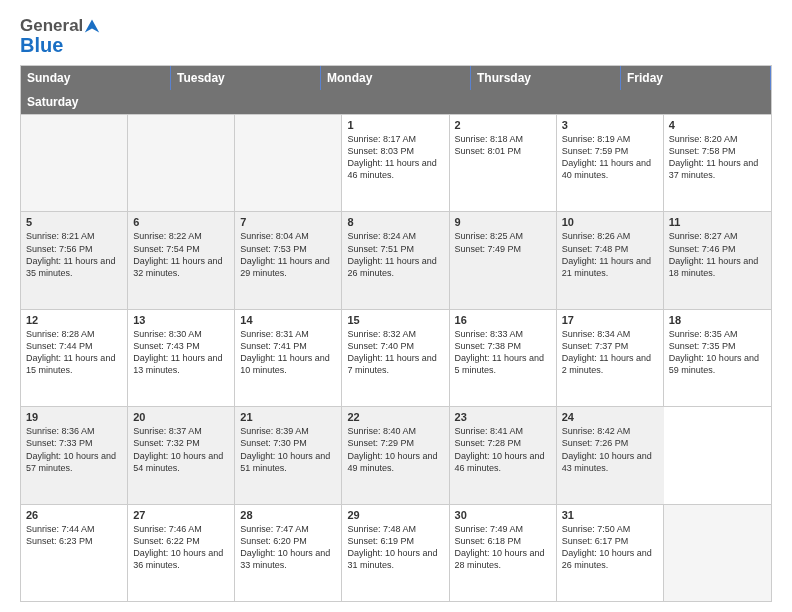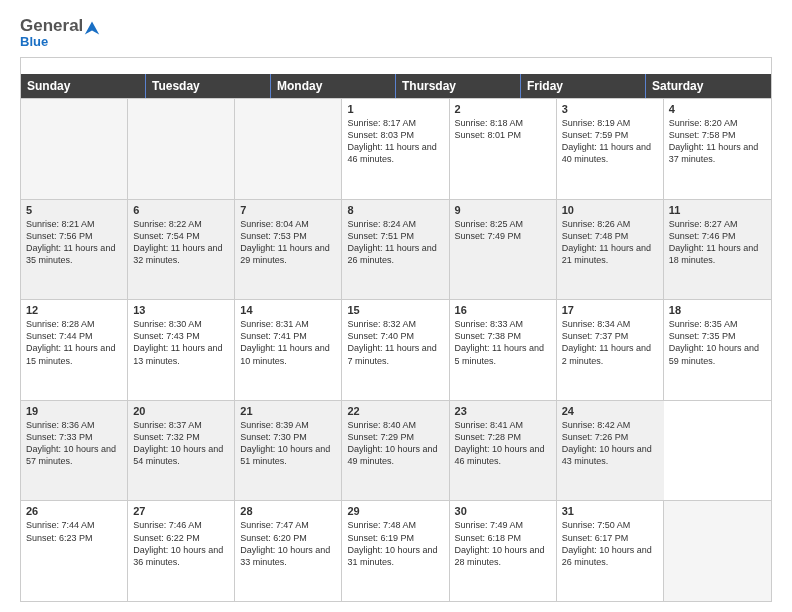--- a/index.html
+++ b/index.html
@@ -43,23 +43,22 @@
       margin-top: 2px;
     }
     .calendar {
       flex: 1;
       display: flex;
       flex-direction: column;
       border: 1px solid #ccc;
     }
     .cal-header-row {
       display: grid;
-      grid-template-columns: repeat(6, 1fr);
-      background: #404040;
-      margin-top: 16px;
+      grid-template-columns: repeat(5, 1fr);
+      background: #737373;
     }
     .cal-header-cell {
       color: #fff;
       font-weight: bold;
       font-size: 12px;
       padding: 5px 6px;
       text-align: left;
       border-right: 1px solid #5a82d0;
     }
     .cal-header-cell:last-child { border-right: none; }
@@ -97,27 +96,27 @@
       font-size: 9px;
       color: #333;
     }
   </style>
 </head>
 <body>
 
 <div class="page">
   <div class="header">
     <div class="logo">
-  <div style="display:flex;align-items:flex-end;">
+  <div style="display:flex;align-items:center;">
     <span style="font-size:17px;font-weight:bold;color:#555;">General</span>
     <svg width="16" height="16" viewBox="0 0 20 18" style="margin:0 1px;">
       <path d="M10 1 L19 17 L10 12 L1 17 Z" fill="#1a6fc4"></path>
     </svg>
   </div>
-  <div style="font-size:13px;font-weight:bold;color:#1a6fc4;margin-top:-2px;">Blue</div>
+  <div style="font-size:20px;font-weight:bold;color:#1a6fc4;margin-top:-2px;">Blue</div>
 </div>
     <div class="title-block">
       <div class="month-title"></div>
       <div class="subtitle"></div>
     </div>
   </div>
 
   <div class="calendar">
     <div class="cal-header-row">
     <div class="cal-header-cell">Sunday</div>

